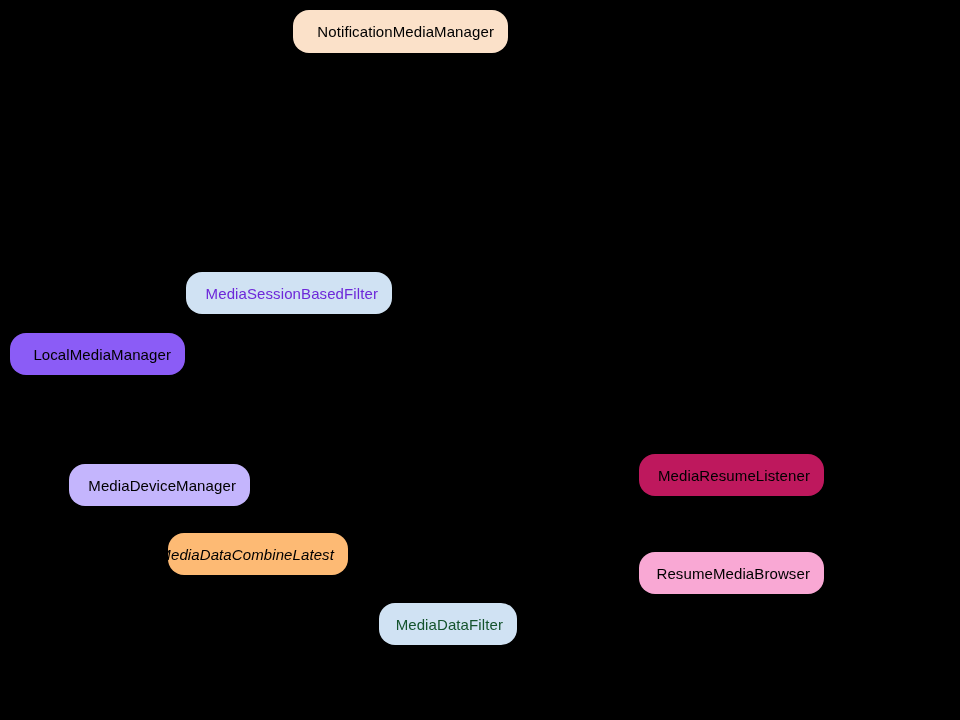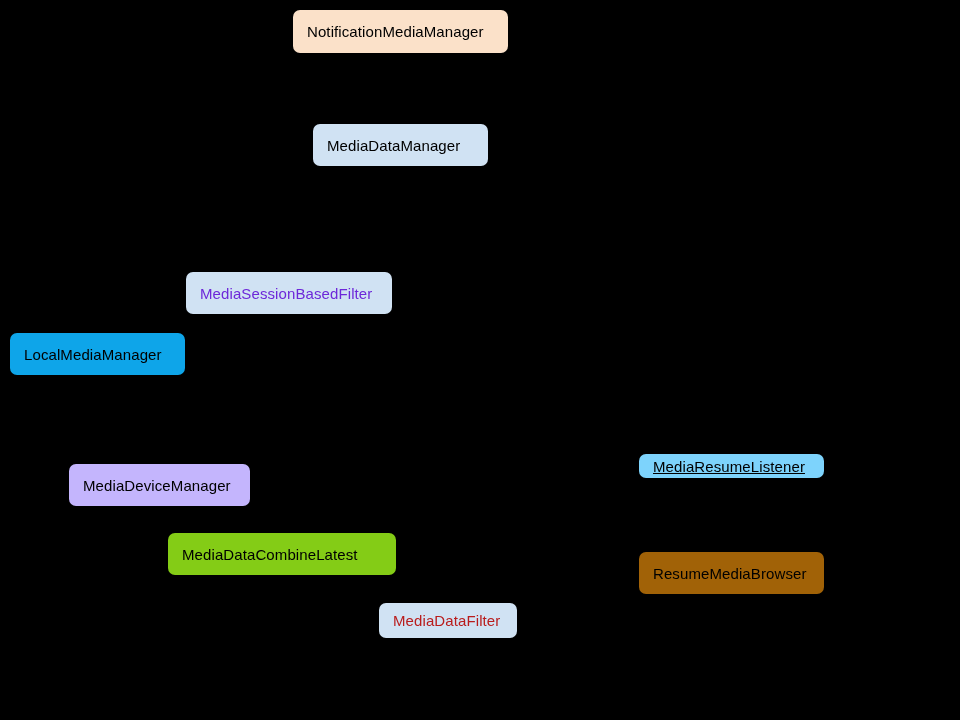--- a/index.html
+++ b/index.html
@@ -18,22 +18,22 @@
     position: relative;
     width: 960px;
     height: 720px;
     background: #000000;
   }
   .node {
     position: absolute;
     box-sizing: border-box;
     display: flex;
     align-items: center;
-    justify-content: flex-start;
-    border-radius: 7px;
+    justify-content: flex-end;
+    border-radius: 16px;
     font-family: "Liberation Sans", sans-serif;
     font-size: 15px;
     line-height: 1;
     letter-spacing: 0.1px;
     color: #000000;
     white-space: nowrap;
     padding: 0 14px;
     user-select: none;
   }
   .node.blue {
@@ -47,37 +47,34 @@
     pointer-events: none;
   }
 </style>
 </head>
 <body>
 
 <div id="canvas" style="background: rgb(0, 0, 0);">
     <div class="node peach" style="left: 293px; top: 10px; width: 215px; height: 43px; background: rgb(251, 225, 201); color: rgb(0, 0, 0);">
       <span class="node-label">NotificationMediaManager</span>
     </div>
-    <div class="node blue" style="left: 313px; top: 124px; width: 175px; height: 42px; background: rgb(208, 226, 243); color: rgb(0, 0, 0);">
-      <span class="node-label">MediaDataManager</span>
-    </div>
     <div class="node blue" style="left: 186px; top: 272px; width: 206px; height: 42px; background: rgb(208, 226, 243); color: #6d28d9;">
       <span class="node-label">MediaSessionBasedFilter</span>
     </div>
-    <div class="node peach" style="left: 10px; top: 333px; width: 175px; height: 42px; background: #0ea5e9; color: rgb(0, 0, 0);">
+    <div class="node peach" style="left: 10px; top: 333px; width: 175px; height: 42px; background: #8b5cf6; color: rgb(0, 0, 0);">
       <span class="node-label">LocalMediaManager</span>
     </div>
     <div class="node blue" style="left: 69px; top: 464px; width: 181px; height: 42px; background: #c4b5fd; color: rgb(0, 0, 0);">
       <span class="node-label">MediaDeviceManager</span>
     </div>
-    <div class="node blue" style="left: 639px; top: 454px; width: 185px; height: 24px; background: #7dd3fc; color: rgb(0, 0, 0); text-decoration: underline;">
+    <div class="node blue" style="left: 639px; top: 454px; width: 185px; height: 42px; background: #be185d; color: rgb(0, 0, 0);">
       <span class="node-label">MediaResumeListener</span>
     </div>
-    <div class="node blue" style="left: 168px; top: 533px; width: 228px; height: 42px; background: #84cc16; color: rgb(0, 0, 0);">
+    <div class="node blue" style="left: 168px; top: 533px; width: 180px; height: 42px; background: #fdba74; color: rgb(0, 0, 0); font-style: italic;">
       <span class="node-label">MediaDataCombineLatest</span>
     </div>
-    <div class="node blue" style="left: 639px; top: 552px; width: 185px; height: 42px; background: #a16207; color: rgb(0, 0, 0);">
+    <div class="node blue" style="left: 639px; top: 552px; width: 185px; height: 42px; background: #f9a8d4; color: rgb(0, 0, 0);">
       <span class="node-label">ResumeMediaBrowser</span>
     </div>
-    <div class="node blue" style="left: 379px; top: 603px; width: 138px; height: 35px; background: rgb(208, 226, 243); color: #b91c1c;">
+    <div class="node blue" style="left: 379px; top: 603px; width: 138px; height: 42px; background: rgb(208, 226, 243); color: #14532d;">
       <span class="node-label">MediaDataFilter</span>
     </div>
   </div>
 
 </body></html>

